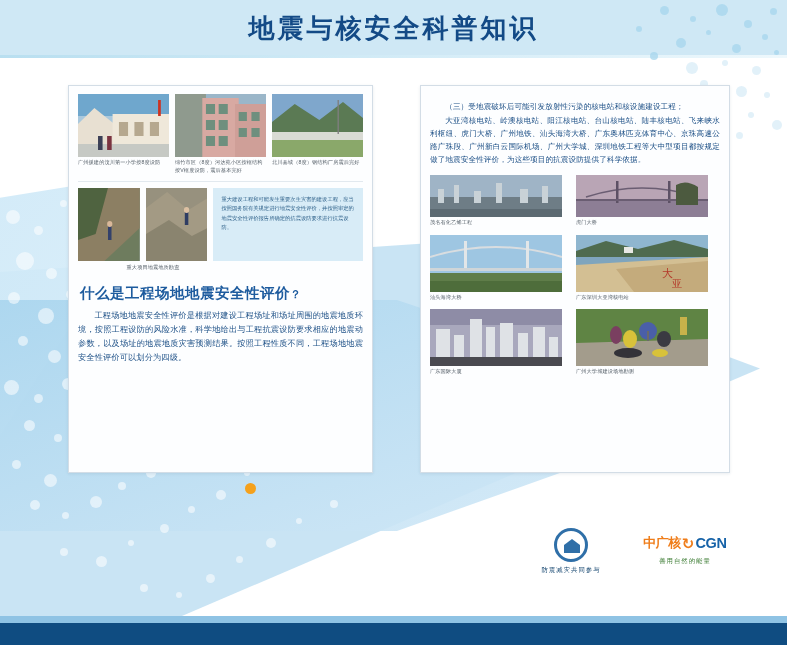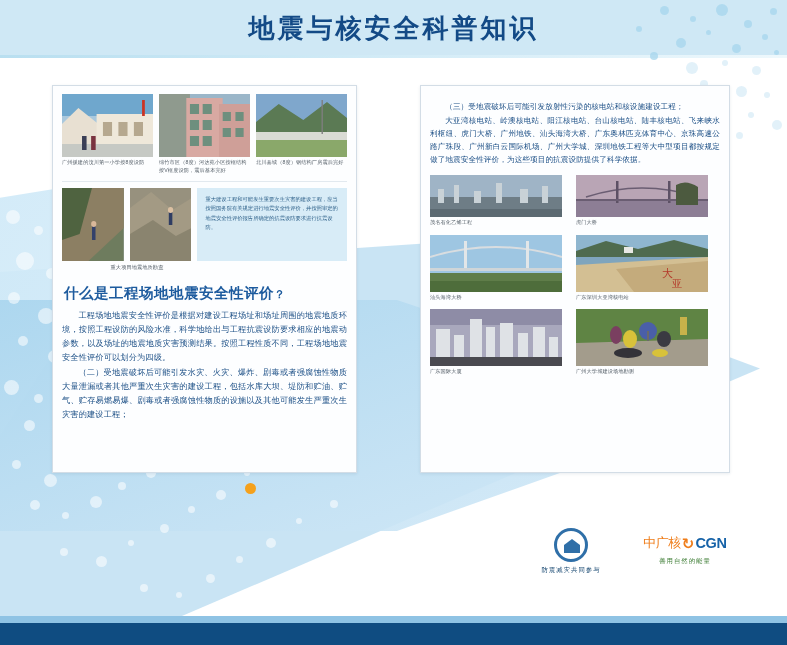--- a/index.html
+++ b/index.html
@@ -57,21 +57,21 @@
     position: absolute; left: 245px; top: 483px; width: 11px; height: 11px;
     border-radius: 50%; background: #f5a11c;
   }
 
   
   .card {
     position: absolute; background: #fdfeff;
     border: 1px solid #d3dde6;
     box-shadow: 0 1px 3px rgba(40,70,100,.10);
   }
-  .card-left  { left: 52px;  top: 85px;  width: 305px; height: 388px; }
+  .card-left  { left: 68px;  top: 85px;  width: 305px; height: 388px; }
   .card-right { left: 420px; top: 85px;  width: 310px; height: 388px; }
 
   .pad { padding: 8px 9px; }
 
   
   .photo { background: #b9c5cf; overflow: hidden; position: relative; }
   .cap {
     font-size: 5.2px; color: #555f68; line-height: 1.45;
     margin-top: 2px; letter-spacing: .1px;
   }
@@ -127,21 +127,21 @@
   }
   .emblem::after {
     content: ""; position: absolute; left: 7px; top: 8px;
     width: 16px; height: 14px; background: #2f6fa8;
     clip-path: polygon(50% 0%, 100% 42%, 100% 100%, 0% 100%, 0% 42%);
   }
   .logo-cap { font-size: 6.4px; color: #14456f; margin-top: 4px; letter-spacing: 1px; }
   .logo-cap-green { font-size: 6.4px; color: #3f7e36; margin-top: 5px; letter-spacing: 1px; }
 
   .cgn-row { display: flex; align-items: center; justify-content: center; gap: 1px; }
-  .cgn-cn { font-size: 13px; font-weight: normal; color: #ef7d1a; letter-spacing: -.5px; }
+  .cgn-cn { font-size: 13px; font-weight: bold; color: #ef7d1a; letter-spacing: -.5px; }
   .cgn-swirl { font-size: 15px; font-weight: bold; color: #ef7d1a; line-height: 1; }
   .cgn-en { font-size: 14.5px; font-weight: bold; color: #1763a8; letter-spacing: -.3px; }
 
   .title {
     position: absolute; left: 0; top: 11px; width: 787px; text-align: center;
     font-size: 26px; font-weight: bold; color: #134a86; letter-spacing: 3px;
   }
 </style>
 </head>
 <body>
@@ -326,21 +326,20 @@
         <div class="bluebox">重大建设工程和可能发生重要次生灾害的建设工程，应当按照国务院有关规定进行地震安全性评价，并按照审定的地震安全性评价报告所确定的抗震设防要求进行抗震设防。</div>
       </div>
       <div class="cap" style="text-align:center;width:150px;margin-top:3px">重大项目地震地质勘查</div>
 
       <div class="heading">
         <span>什么是工程场地地震安全性评价</span><span class="q">？</span>
       </div>
 
       <div class="body-txt">
         <p class="indent">工程场地地震安全性评价是根据对建设工程场址和场址周围的地震地质环境，按照工程设防的风险水准，科学地给出与工程抗震设防要求相应的地震动参数，以及场址的地震地质灾害预测结果。按照工程性质不同，工程场地地震安全性评价可以划分为四级。</p>
-        <p class="indent">（二）受地震破坏后可能引发水灾、火灾、爆炸、剧毒或者强腐蚀性物质大量泄漏或者其他严重次生灾害的建设工程，包括水库大坝、堤防和贮油、贮气、贮存易燃易爆、剧毒或者强腐蚀性物质的设施以及其他可能发生严重次生灾害的建设工程；</p>
       </div>
 
     </div>
   </div>
 
   <div class="card card-right">
     <div class="pad">
 
       <div class="body-txt-r">
         <p class="indent">（三）受地震破坏后可能引发放射性污染的核电站和核设施建设工程；</p>

